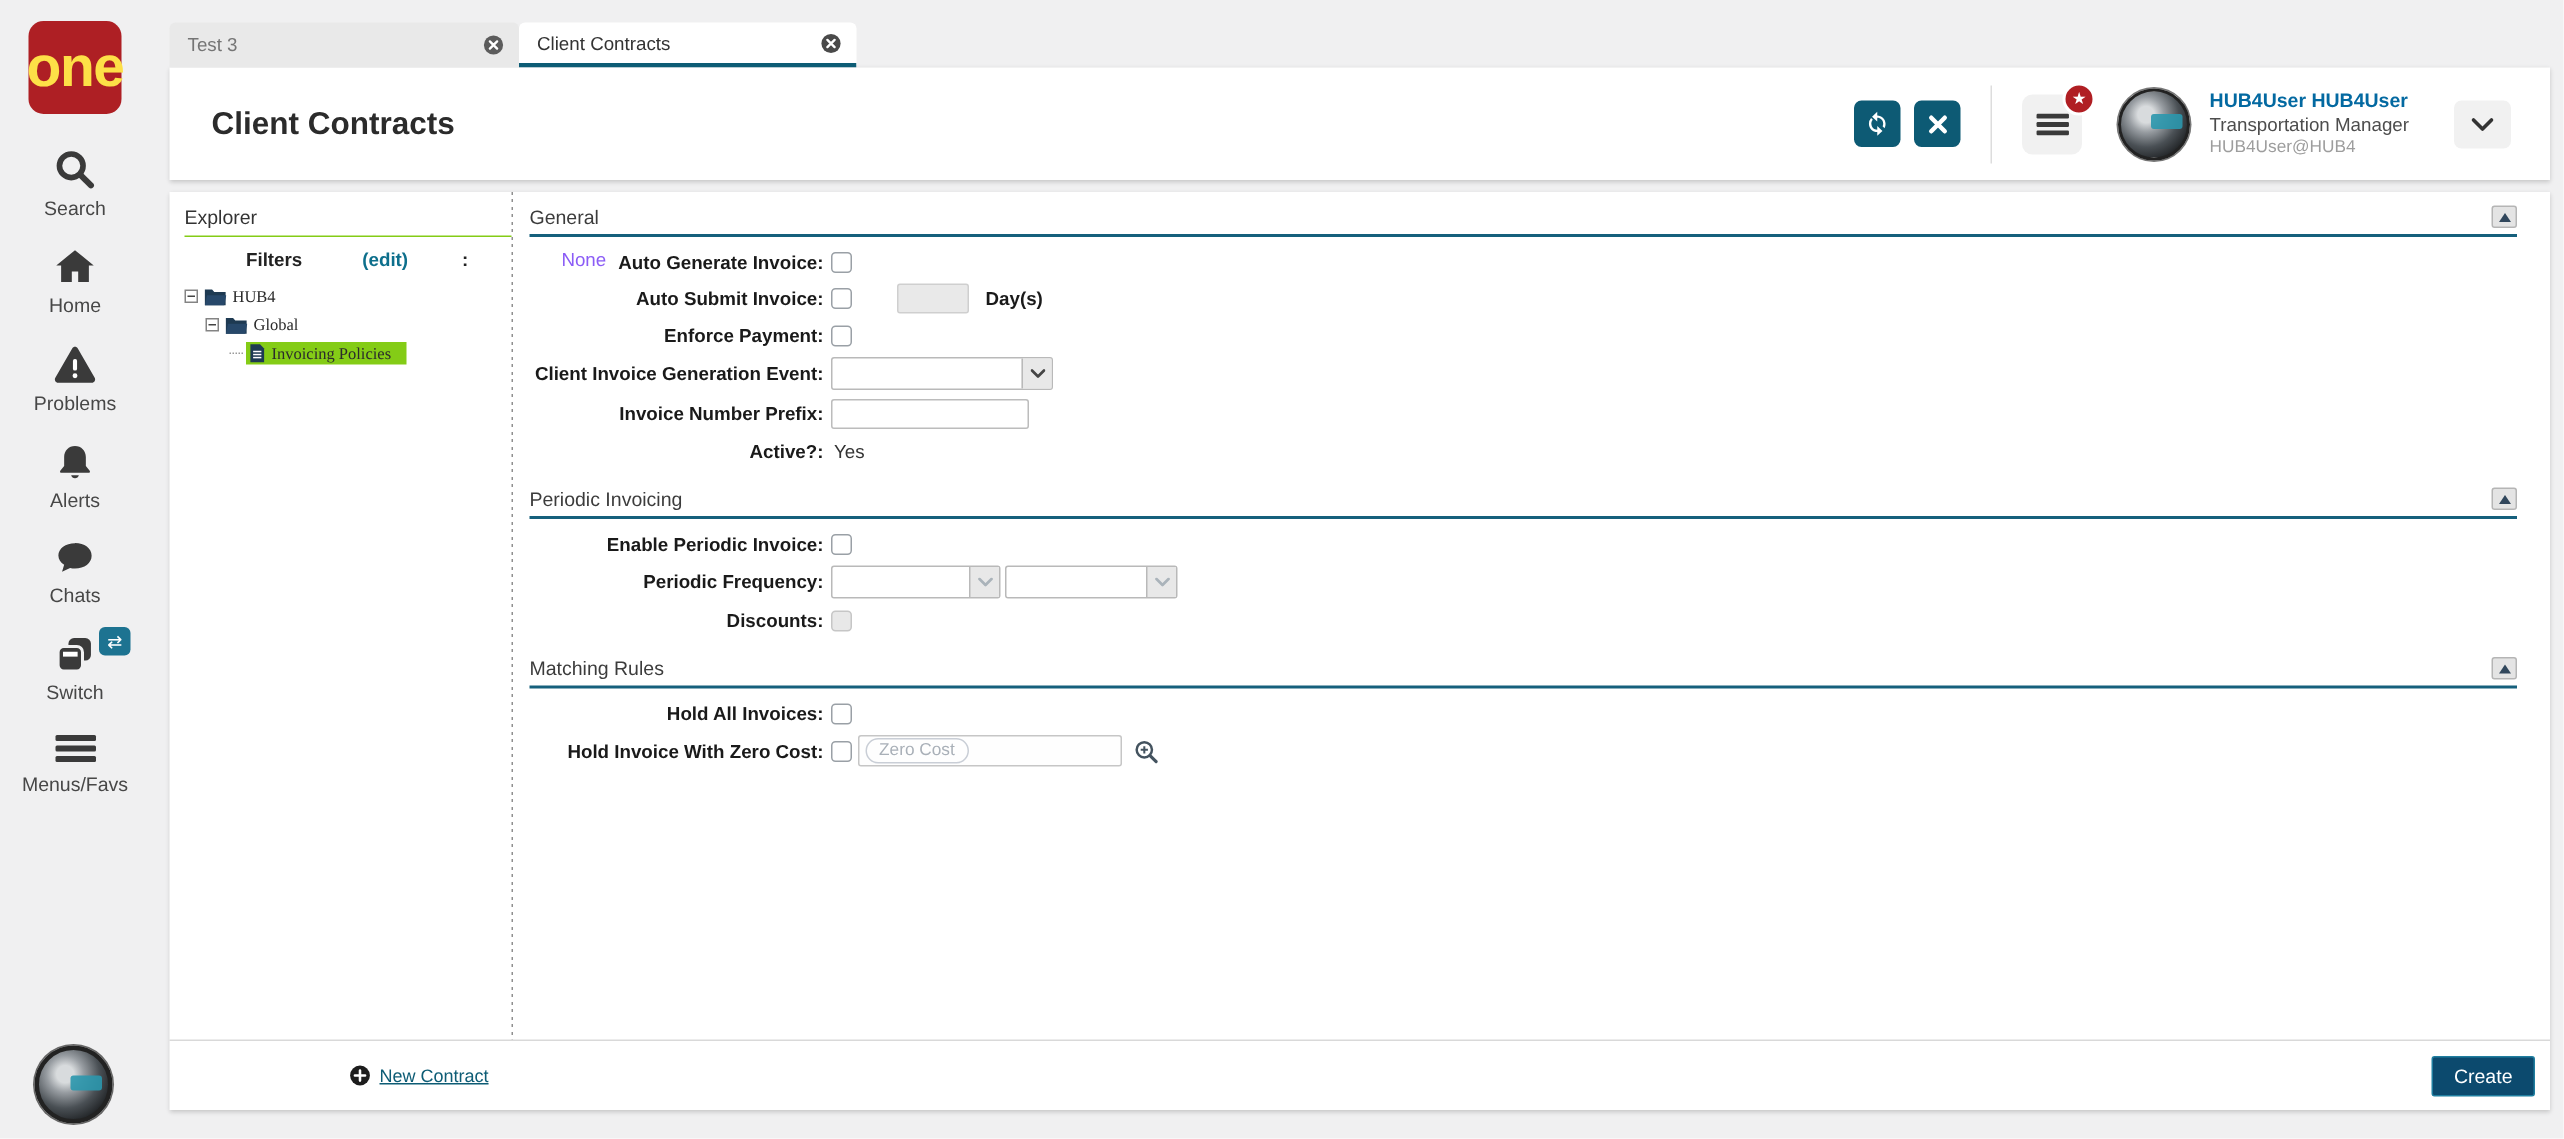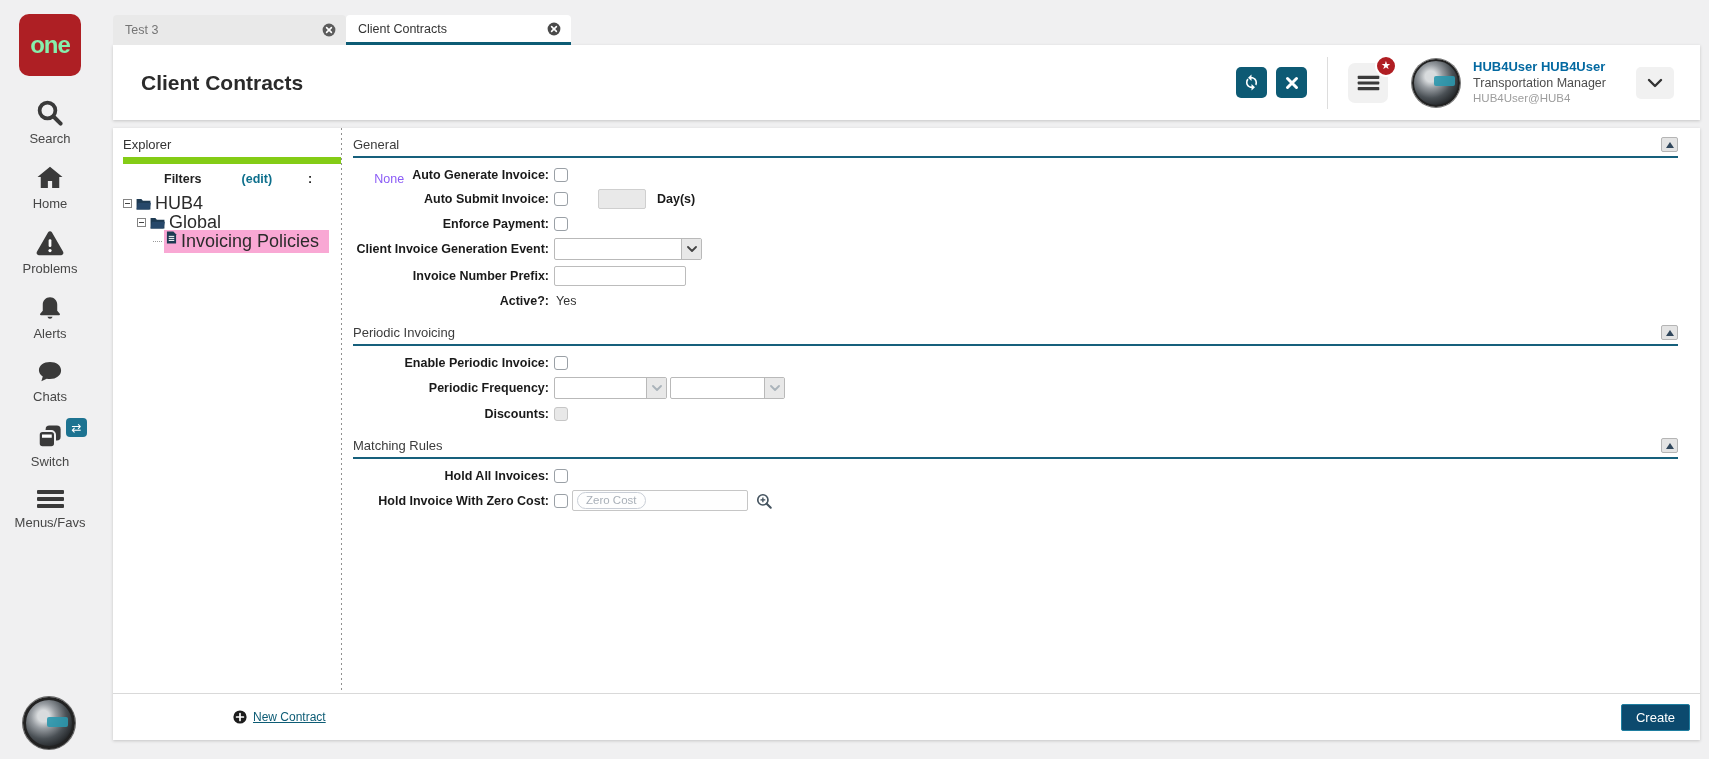--- a/index.html
+++ b/index.html
@@ -3,21 +3,21 @@
 <meta charset="utf-8">
 <style>
   * { margin:0; padding:0; box-sizing:border-box; }
   html,body { width:1709px; height:759px; overflow:hidden; }
   body { background:#f0f0f1; font-family:"Liberation Sans", sans-serif; color:#222; }
   .page { position:relative; width:1709px; height:759px; }
 
   
   .sidebar { position:absolute; left:0; top:0; width:100px; height:759px; display:flex; flex-direction:column; align-items:center; }
   .logo { margin-top:14px; width:62px; height:62px; background:#ae1f24; border-radius:10px; display:flex; align-items:center; justify-content:center; cursor:pointer; }
-  .logo span { color:#86efac; font-size:24px; font-weight:bold; letter-spacing:-1px; }
+  .logo span { color:#fde047; font-size:38px; font-weight:bold; letter-spacing:-1px; }
   .nav { margin-top:22px; display:flex; flex-direction:column; align-items:center; gap:17px; width:100%; }
   .nav-item { display:flex; flex-direction:column; align-items:center; gap:3px; cursor:pointer; width:100%; position:relative; }
   .nav-item svg { display:block; }
   .nav-label { font-size:13px; color:#474747; }
   .switch-badge { position:absolute; right:13px; top:-3px; width:21px; height:19px; background:#1d7391; border-radius:4px; color:#fff; font-size:12px; display:flex; align-items:center; justify-content:center; font-family:"DejaVu Sans", sans-serif; }
   .bars3 { display:flex; flex-direction:column; gap:3px; padding:4px 0; }
   .bars3 i { display:block; width:27px; height:4px; background:#3a3a3a; border-radius:1px; }
   .sidebar-avatar { position:absolute; bottom:10px; left:23px; width:52px; height:52px; border-radius:50%;
     background: radial-gradient(circle at 38% 35%, #d8dbdd 0 14%, #979ca1 30%, #4a5055 55%, #17191b 85%);
     border:3px solid #222; box-shadow:0 0 0 1px #666; cursor:pointer; position:absolute; overflow:hidden; }
@@ -47,34 +47,34 @@
   .u-name { font-size:13px; font-weight:bold; color:#0369a1; }
   .u-role { font-size:12.5px; color:#4d4d4d; margin-top:1px; }
   .u-id { font-size:11.5px; color:#9d9d9d; margin-top:1px; }
   .chev-btn { margin-left:30px; width:38px; height:32px; background:#f1f1f1; border:none; border-radius:5px; display:flex; align-items:center; justify-content:center; cursor:pointer; }
 
   .content-card { margin:8px 9px 0 13px; height:612px; background:#fff; box-shadow:0 1px 3px rgba(0,0,0,.18); display:flex; flex-direction:column; }
   .content-body { flex:1; display:flex; min-height:0; }
 
   
   .explorer { width:228px; flex:none; padding:9px 0 0 10px; }
-  .exp-title { font-size:13px; color:#333; padding-bottom:5px; border-bottom:7px solid #84cc16; margin-right:0; }
+  .exp-title { font-size:13px; color:#333; padding-bottom:5px; border-bottom:1px solid #84cc16; margin-right:0; }
   .filters-row { margin-top:8px; display:flex; align-items:center; font-size:12.5px; color:#222;gap:36px; }
   .filters-row .f-label { font-weight:bold; margin-left:5px; }
   .filters-row .f-edit { font-weight:bold; color:#0d6f8c; margin-left:4px; text-decoration:none; cursor:pointer; }
   .filters-row .f-colon { font-weight:bold; }
   .filters-row .f-value { margin-left:26px; color:#8b5cf6; }
-  .tree { margin-top:8px; font-size:18px; color:#2b2b2b; }
+  .tree { margin-top:8px; font-size:11px; color:#2b2b2b;font-family:Liberation Serif, serif; }
   .tree-row { display:flex; align-items:center; height:19px; cursor:pointer; }
   .tree-row.lvl2 { margin-left:14px; }
   .tree-row.lvl3 { margin-left:30px; }
   .expander { width:9px; height:9px; border:1px solid #848484; background:#fff; position:relative; margin-right:4px; flex:none; cursor:pointer; }
   .expander::before { content:""; position:absolute; left:1px; right:1px; top:3px; height:1px; background:#444; }
   .tree-ico { margin-right:4px; display:flex; flex:none; }
-  .tree-row.selected .sel-wrap { background:#f9a8d4; display:flex; padding:1px 10px 1px 2px; }
+  .tree-row.selected .sel-wrap { background:#84cc16; display:flex; align-items:center; padding:1px 10px 1px 2px; }
   .connector { width:9px; height:0; border-top:1px dotted #9a9a9a; margin-right:2px; flex:none; }
 
   .vdotted { width:1px; flex:none; background-image:repeating-linear-gradient(to bottom,#8f8f8f 0 2px,transparent 2px 5px); }
 
   
   .form { flex:1; padding:9px 22px 0 11px; min-width:0; }
   .sec-head { display:flex; align-items:center; justify-content:space-between; padding-bottom:4px; border-bottom:2px solid #16607c; }
   .sec-title { font-size:13px; color:#3c3c3c; }
   .collapse-btn { width:17px; height:15px; background:#e4e4e4; border:1px solid #b5b5b5; border-radius:2px; display:flex; align-items:center; justify-content:center; cursor:pointer; padding:0; }
   .tri-up { width:0; height:0; border-left:4px solid transparent; border-right:4px solid transparent; border-bottom:6px solid #31475c; }

